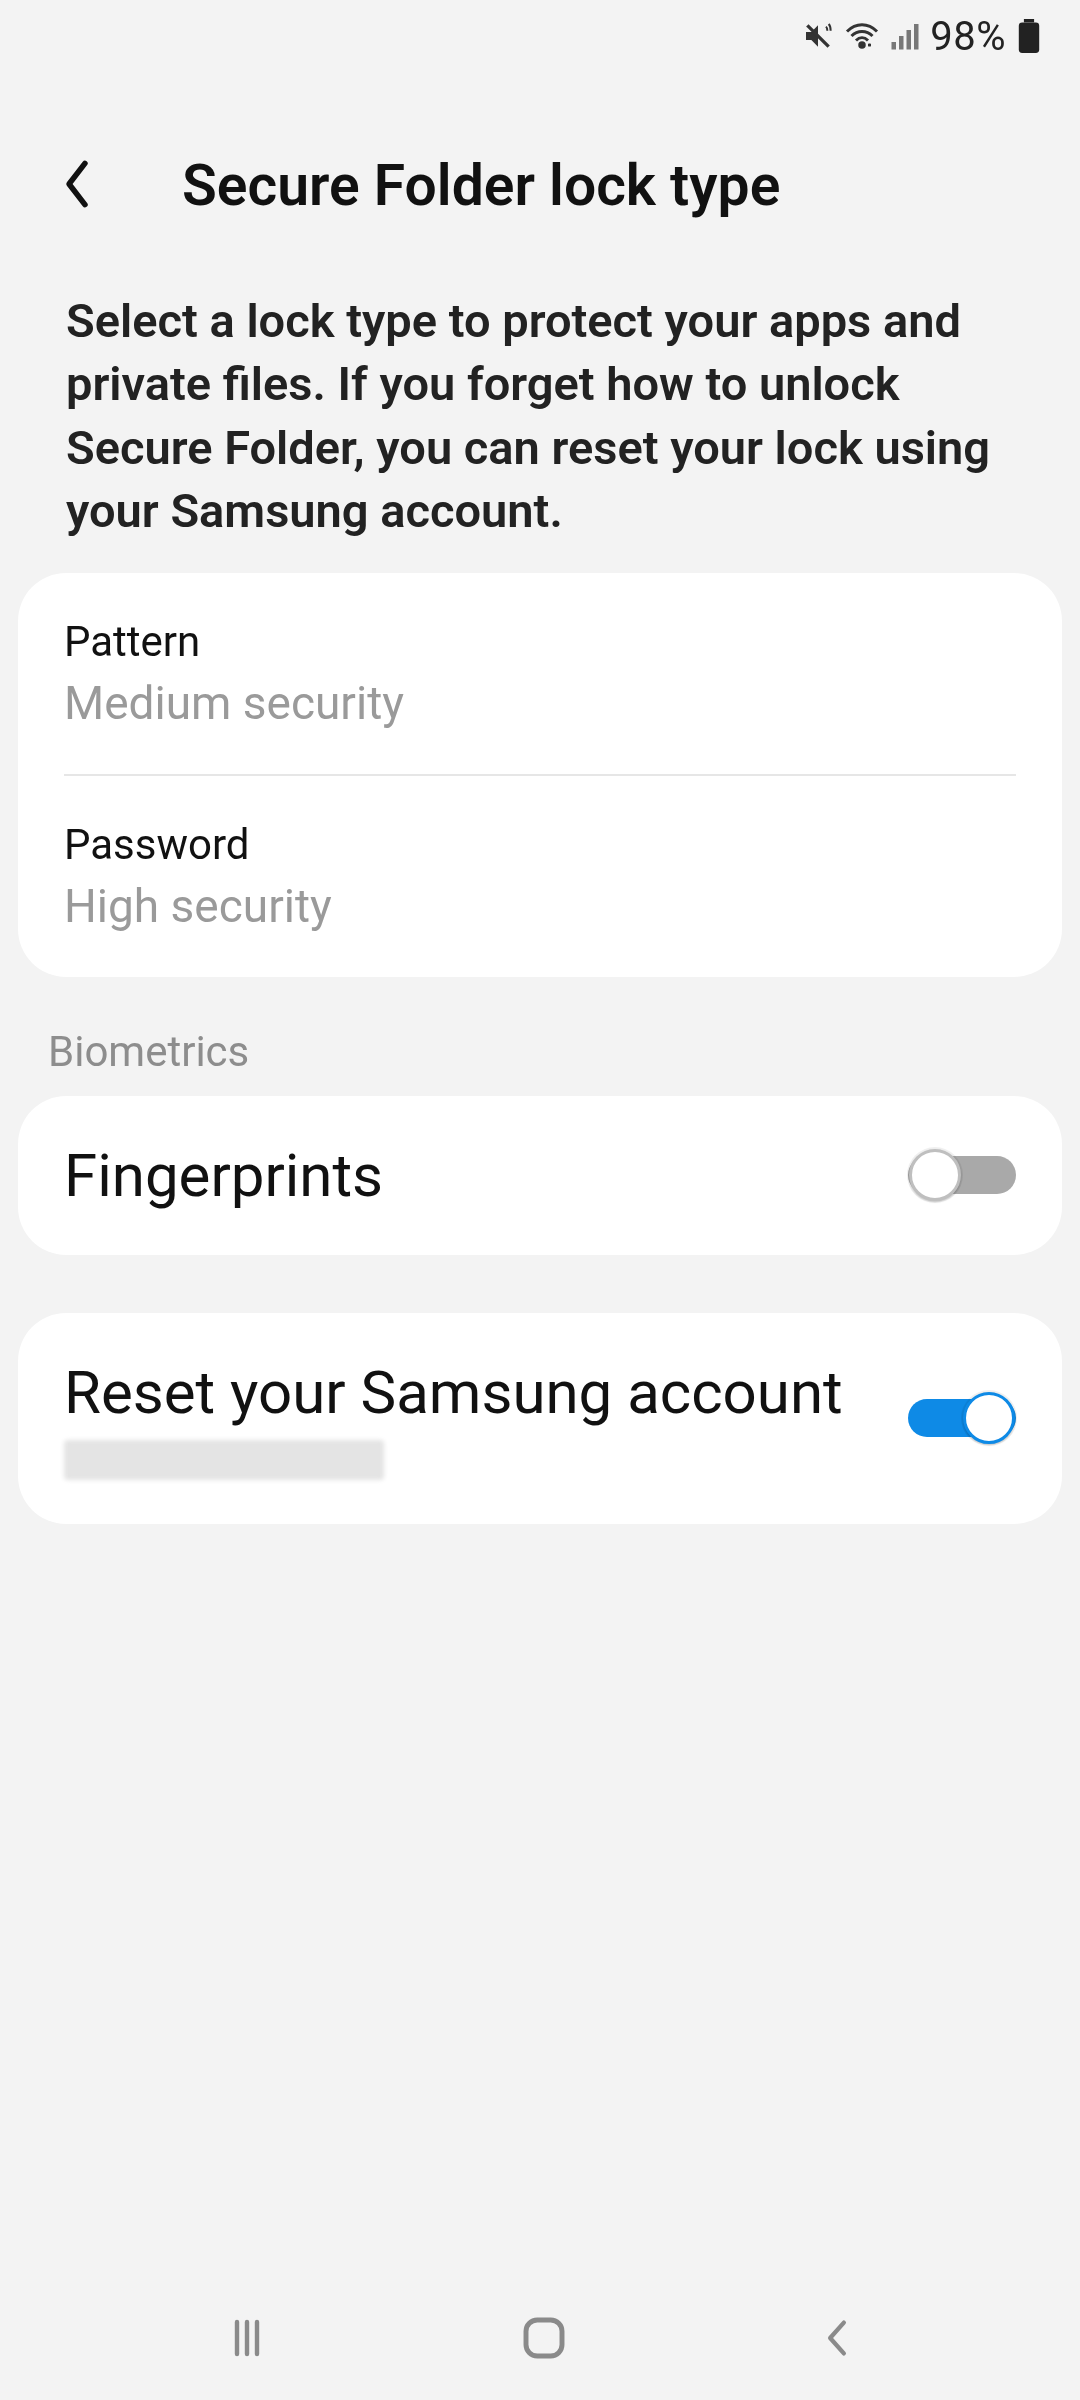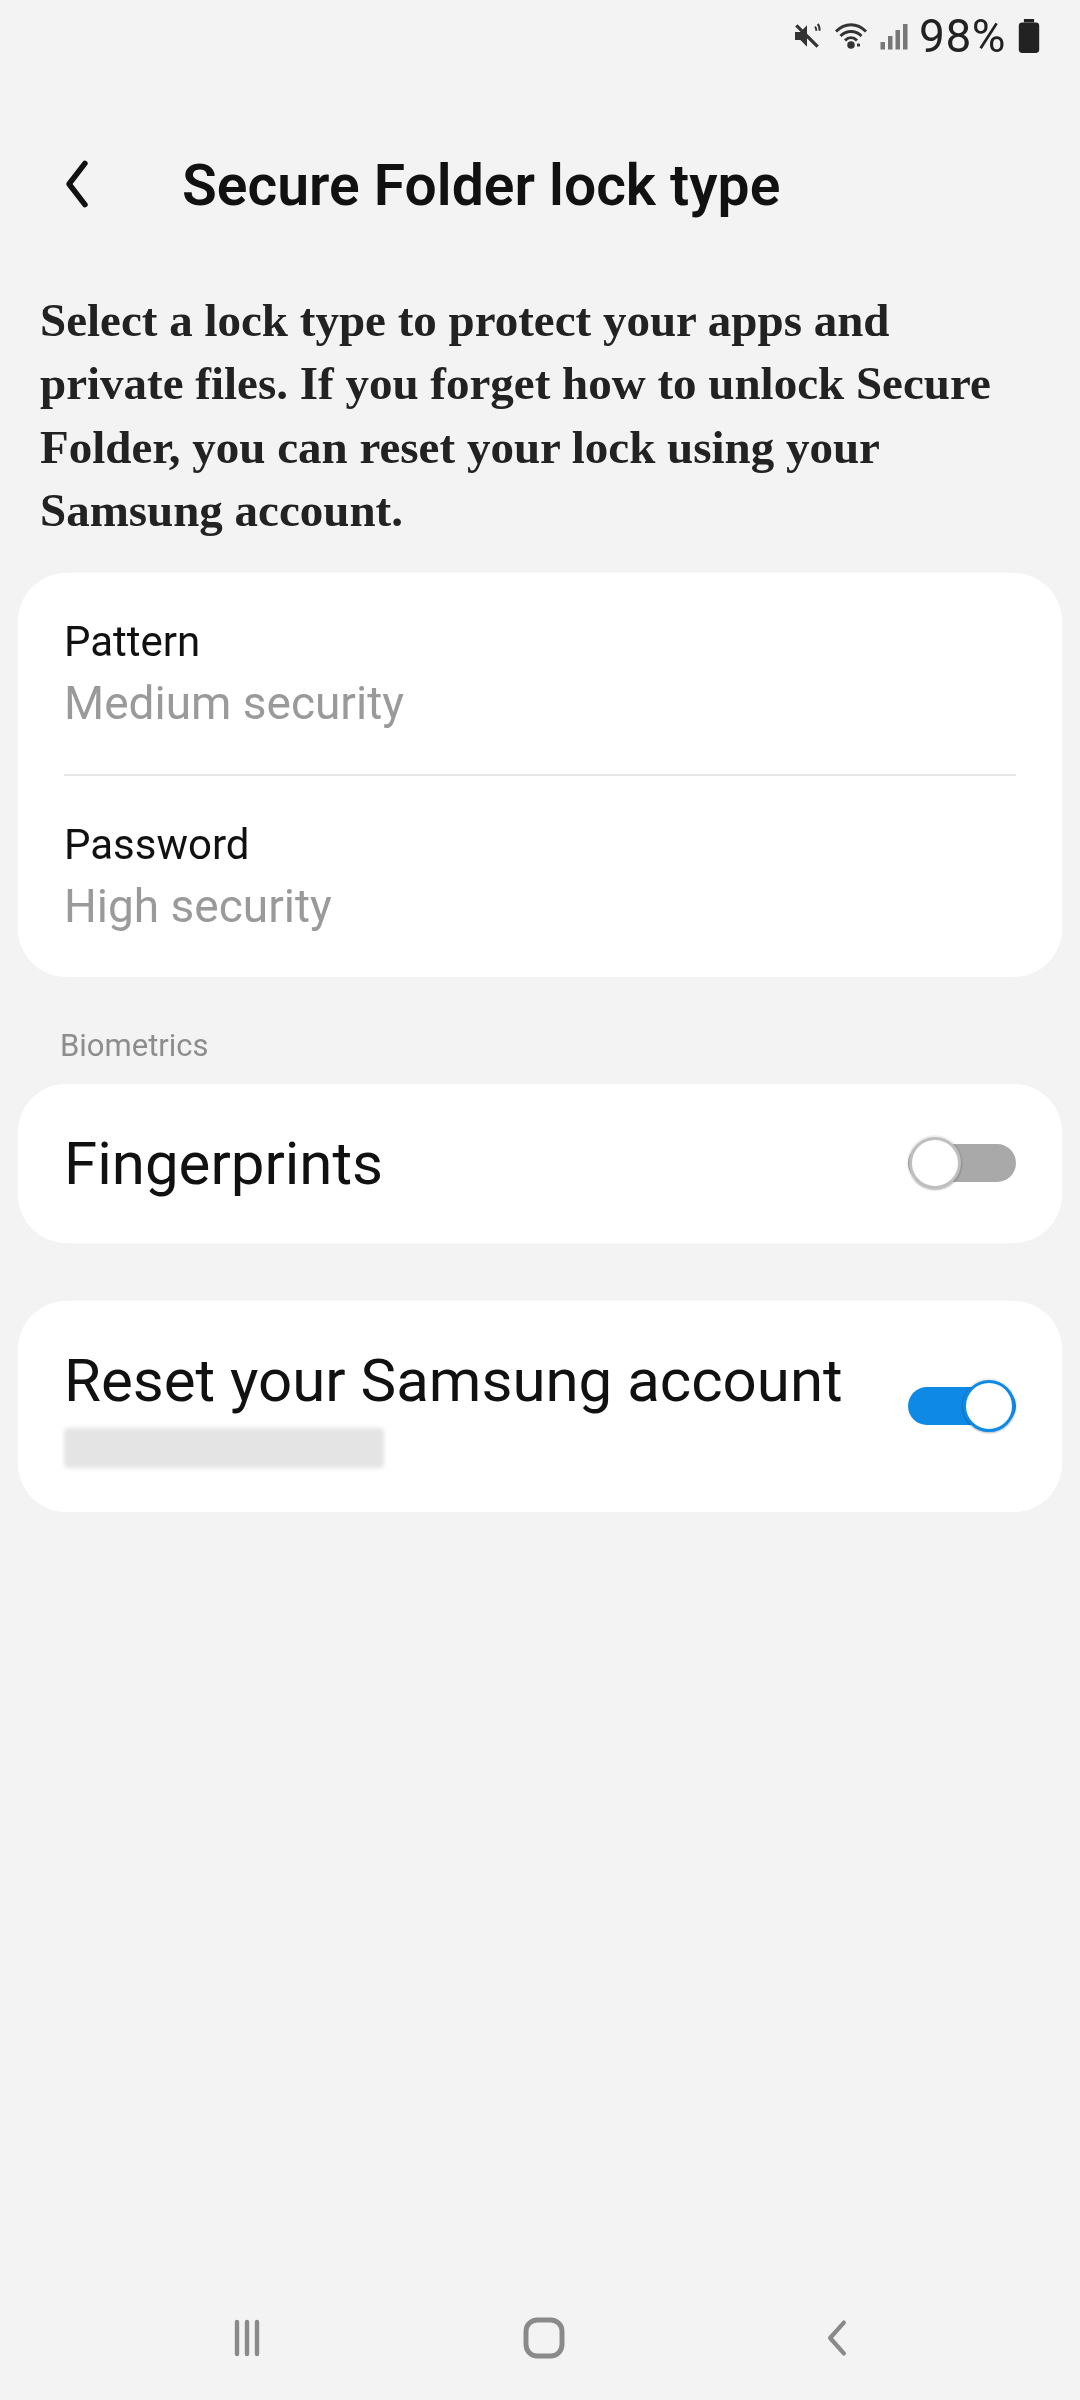--- a/index.html
+++ b/index.html
@@ -15,45 +15,44 @@
     .status-bar {
       height: 72px;
       display: flex;
       justify-content: flex-end;
       align-items: center;
       padding: 0 40px;
       gap: 12px;
     }
     .status-bar .status-icons { display:flex; align-items:center; gap:10px; }
     .status-bar svg { display:block; }
-    .status-bar .battery-text { font-size: 46px; color:#222; letter-spacing:0.5px; }
+    .status-bar .battery-text { font-size: 40px; color:#222; letter-spacing:0.5px; }
     .status-bar .battery-icon { margin-left:2px; }
 
     
     .header {
       display: flex;
       align-items: center;
       padding: 80px 60px 40px 60px;
       gap: 40px;
     }
     .header .title {
       font-size: 57px;
       font-weight: 600;
       color: #111;
       margin-left: 48px;
     }
 
     
     .description {
-      padding: 30px 60px 30px 40px;
+      padding: 30px 60px 30px 66px;
       font-size: 47px;
       line-height: 1.35;
       font-weight: 600;
       color: #222;
-      font-family: Liberation Serif, serif;
     }
 
     
     .card {
       background: #fff;
       border-radius: 48px;
       margin: 0 18px;
       overflow: hidden;
     }
 
@@ -71,22 +70,22 @@
       margin-top: 10px;
     }
     .divider {
       height: 1px;
       background: #e6e6e6;
       margin: 0 46px;
     }
 
     
     .section-label {
-      padding: 50px 60px 20px 60px;
-      font-size: 31px;
+      padding: 50px 60px 20px 48px;
+      font-size: 42px;
       color: #8d8d8d;
       font-weight: 450;
     }
 
     
     .toggle-row {
       display: flex;
       align-items: center;
       justify-content: space-between;
       padding: 44px 46px;

